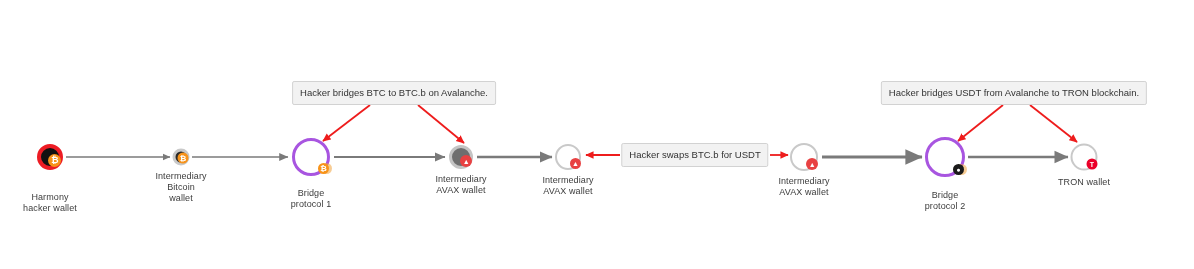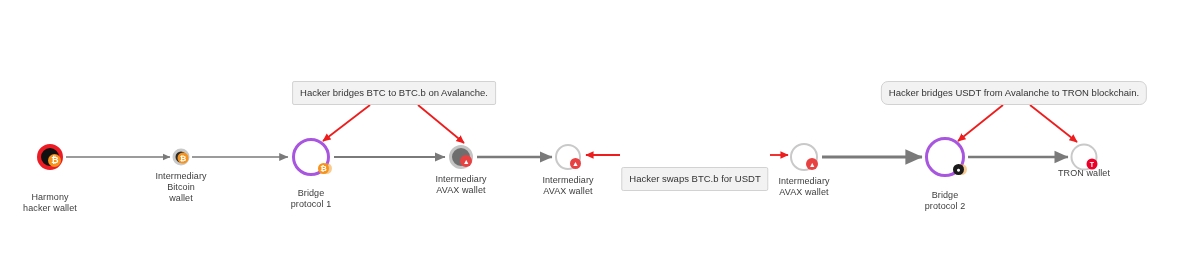--- a/index.html
+++ b/index.html
@@ -145,20 +145,20 @@
           <div class="badge" style="width: 11px; height: 11px; background: rgb(26, 26, 26); font-size: 7px; right: -1.98px; bottom: -1.1px;">●</div>
         </div>
       </div>
       <div class="label" style="left: 945px; top: 190px;">Bridge
 protocol 2</div>
       <div class="node" style="left: 1084px; top: 157px;">
         <div class="disc" style="width: 27px; height: 27px; background: transparent; border: 2px solid rgb(201, 201, 201);">
           <div class="badge" style="width: 11px; height: 11px; background: rgb(235, 0, 41); font-size: 7px; right: -1.98px; bottom: -1.1px;">T</div>
         </div>
       </div>
-      <div class="label" style="left: 1084px; top: 168px;">TRON wallet</div>
+      <div class="label" style="left: 1084px; top: 177px;">TRON wallet</div>
     </div>
   <div id="callout-layer">
       <div class="callout" style="left: 394px; top: 93px;">Hacker bridges BTC to BTC.b on Avalanche.</div>
-      <div class="callout" style="left: 695px; top: 155px; margin-top: 24px;">Hacker swaps BTC.b for USDT</div>
-      <div class="callout" style="left: 1014px; top: 93px; border-radius: 7px;">Hacker bridges USDT from Avalanche to TRON blockchain.</div>
+      <div class="callout" style="left: 695px; top: 155px;">Hacker swaps BTC.b for USDT</div>
+      <div class="callout" style="left: 1014px; top: 93px;">Hacker bridges USDT from Avalanche to TRON blockchain.</div>
     </div>
 </div>
 
 </body></html>

